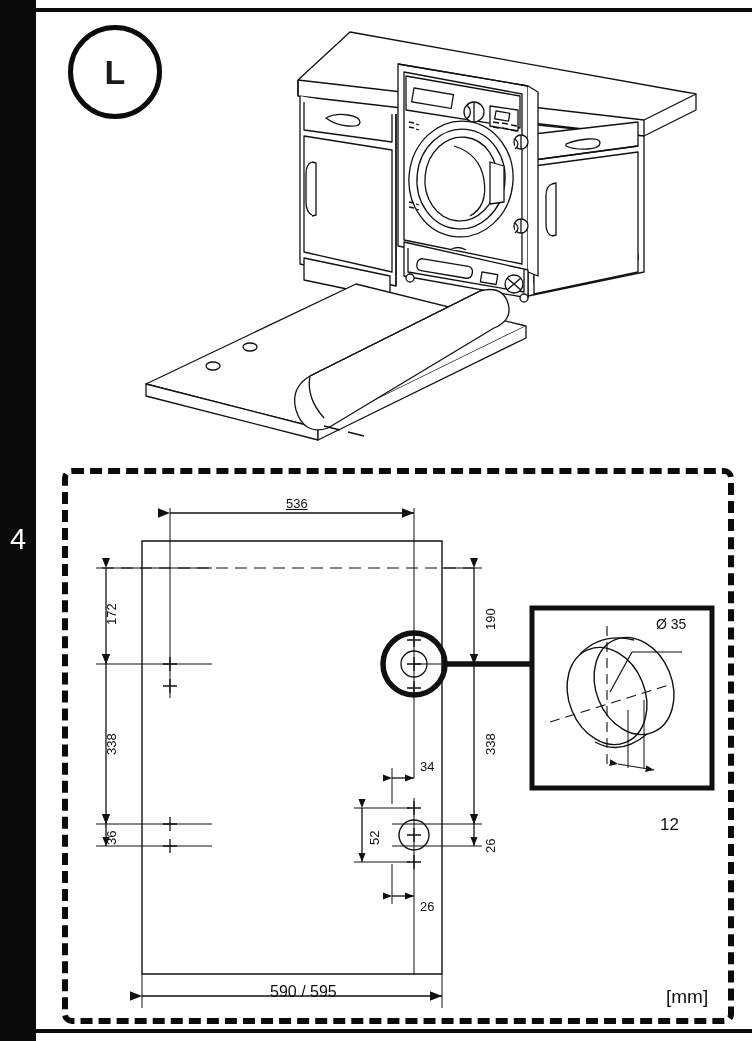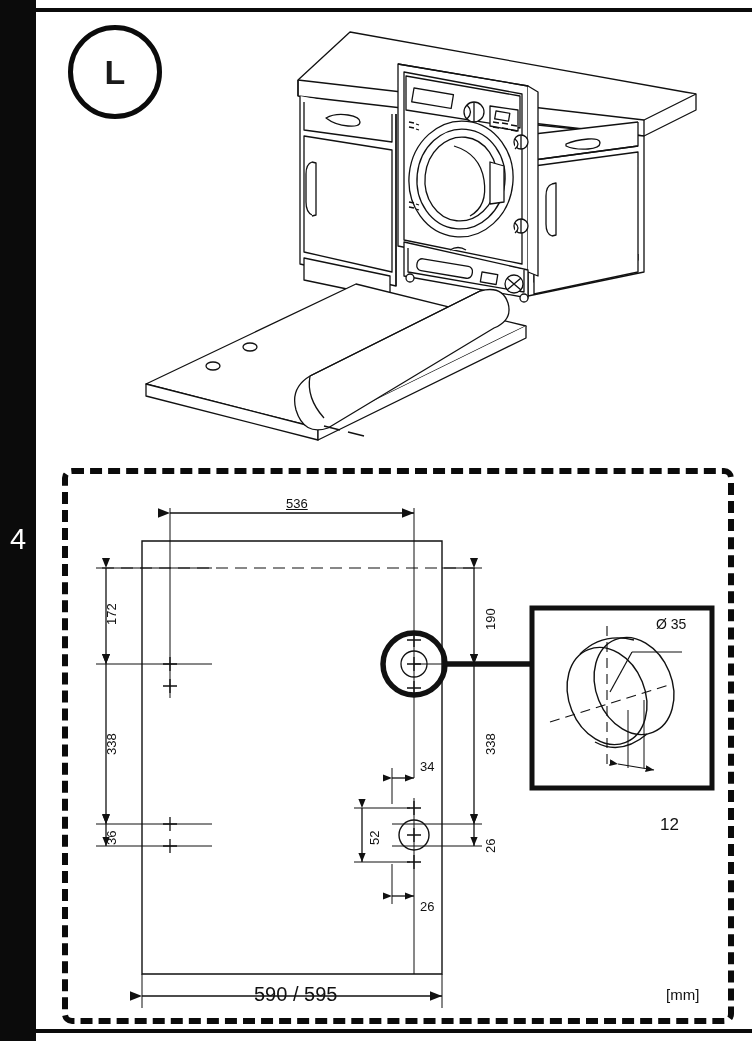--- a/index.html
+++ b/index.html
@@ -26,21 +26,21 @@
 
   
   #dash-box{position:absolute;left:62px;top:468px;width:672px;height:556px;
       border:6px dashed #0b0b0b;border-radius:10px;box-sizing:border-box;}
 
   
   #tech{position:absolute;left:62px;top:468px;width:672px;height:556px;}
 
   .lbl{position:absolute;font-size:13px;color:#111;white-space:nowrap;line-height:1;}
   .lbl.vert{transform-origin:left top;transform:rotate(-90deg);}
-  .units{position:absolute;font-size:15px;color:#111;}
+  .units{position:absolute;font-size:19px;color:#111;}
 </style>
 </head>
 <body>
 
 <div id="page">
 
   <div id="left-bar"></div>
   <div id="top-rule"></div>
   <div id="bottom-rule"></div>
   <div id="page-number">4</div>
@@ -267,20 +267,20 @@
   <div class="lbl vert" style="left:105px;top:845px;">36</div>
 
   <div class="lbl vert" style="left:484px;top:630px;">190</div>
   <div class="lbl vert" style="left:484px;top:755px;">338</div>
   <div class="lbl vert" style="left:484px;top:853px;">26</div>
 
   <div class="lbl" style="left:420px;top:760px;">34</div>
   <div class="lbl vert" style="left:368px;top:845px;">52</div>
   <div class="lbl" style="left:420px;top:900px;">26</div>
 
-  <div class="lbl" style="left:254px;top:984px;font-size:20px;">590 / 595</div>
+  <div class="lbl" style="left:270px;top:984px;font-size:16px;">590 / 595</div>
 
   <div class="lbl" style="left:634px;top:617px;font-size:14px;margin-left:22px;">Ø 35</div>
   <div class="lbl" style="left:660px;top:816px;font-size:17px;">12</div>
 
   <div class="units" style="left:666px;top:986px;">[mm]</div>
 
 </div>
 
 </body></html>

